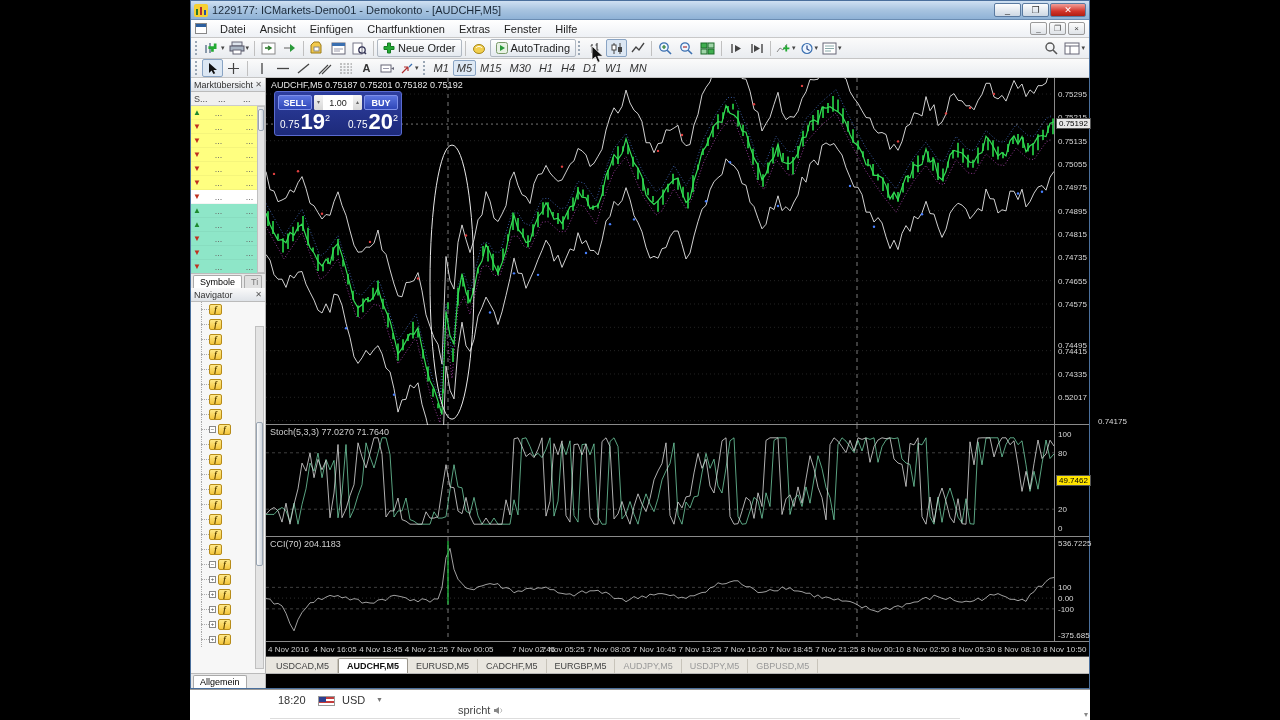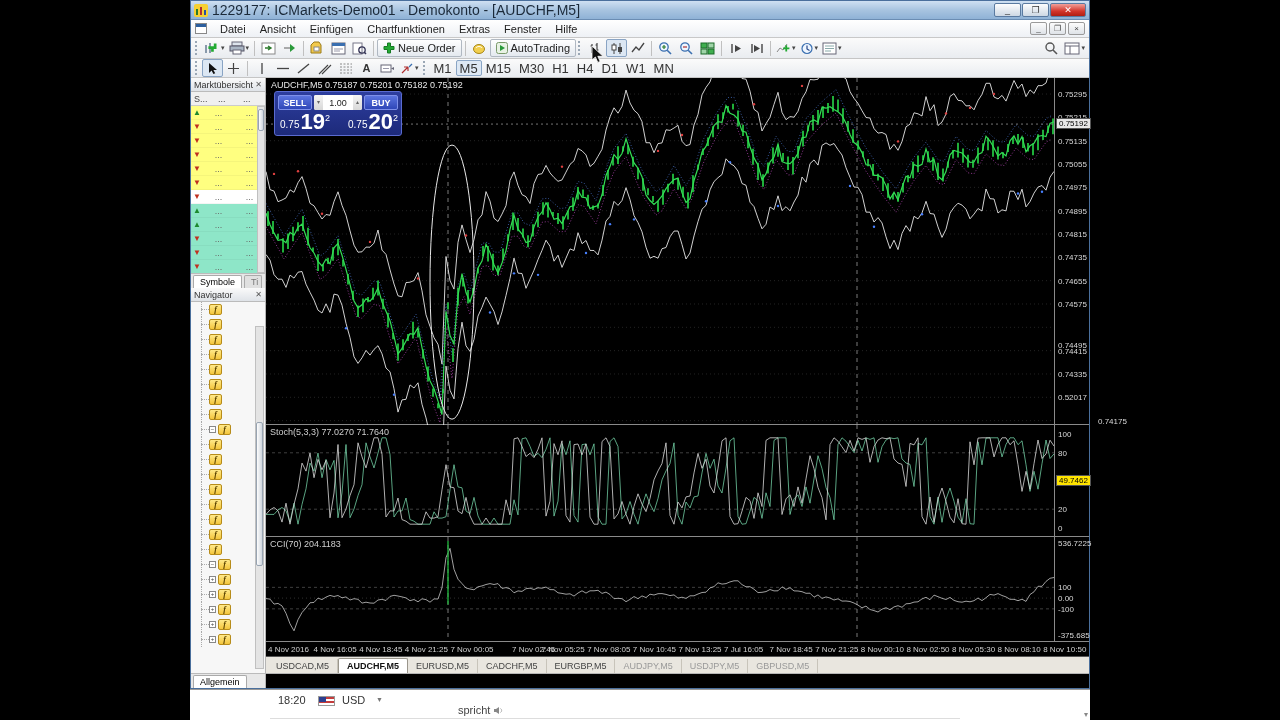--- a/index.html
+++ b/index.html
@@ -7,21 +7,21 @@
     font-family:"Liberation Sans", sans-serif; }
   #desktop { position:relative; width:1280px; height:720px; background:#000; }
 
   
   #mt4 { position:absolute; left:190px; top:0; width:900px; height:689px;
     background:#ece9e2; border:1px solid #4a6f9c; display:flex; flex-direction:column; }
 
   .titlebar { height:19px; background:linear-gradient(#cfe0f2,#a8c4e0 50%,#8fb2d6);
     display:flex; align-items:center; padding:0 3px; border-bottom:1px solid #6b8db3; }
   .appicon { width:14px; height:13px; margin-right:4px; }
-  .title { font-size:14px; color:#1b2a3a; flex:1; white-space:nowrap; overflow:hidden; }
+  .title { font-size:11px; color:#1b2a3a; flex:1; white-space:nowrap; overflow:hidden; }
   .winbtns { display:flex; gap:1px; }
   .wbtn { width:27px; height:14px; border:1px solid #5a7aa0; border-radius:2px;
     background:linear-gradient(#fdfdfd,#cdd8e4); font-size:9px; line-height:12px;
     text-align:center; color:#333; }
   .wbtn.close { width:36px; background:linear-gradient(#f2a099,#d2352b 60%,#b01e12); color:#fff; }
 
   .menubar { height:18px; background:linear-gradient(#ffffff,#eef1f5); display:flex;
     align-items:center; padding:0 4px; border-bottom:1px solid #c8c8c8; font-size:11px; }
   .mdiicon { width:12px; height:11px; margin-right:6px; background:#fff; border:1px solid #888;
     position:relative; }
@@ -37,22 +37,22 @@
   .grip { width:5px; height:14px; margin:0 2px; border-left:2px dotted #9aa7b5; }
   .tbtn { height:18px; min-width:21px; display:flex; align-items:center; justify-content:center;
     padding:0 1px; border:1px solid transparent; border-radius:2px; }
   .tbtn.pressed { border-color:#89a4c4; background:#dce7f3; }
   .tbtn svg { display:block; }
   .caret { font-size:7px; color:#444; margin-left:1px; }
   .sep { width:1px; height:15px; background:#c0c0c0; margin:0 3px; }
   .txtbtn { display:flex; align-items:center; gap:3px; height:18px; padding:0 5px;
     border:1px solid #b0b8c2; border-radius:2px; background:linear-gradient(#ffffff,#e4e9ef);
     font-size:11px; color:#222; }
-  .tfbtn { height:16px; min-width:21px; padding:0 3px; font-size:13px; color:#333;
-    display:flex; align-items:center; justify-content:center; border:1px solid transparent; }
+  .tfbtn { height:16px; min-width:21px; padding:0 3px; font-size:11px; color:#333;
+    display:flex; align-items:center; justify-content:center; border:1px solid transparent;font-style:italic; }
   .tfbtn.active { border:1px solid #8aa5c5; background:#dde8f4; border-radius:2px; }
   .tright { margin-left:auto; display:flex; align-items:center; }
 
   .main { flex:1; display:flex; min-height:0; }
 
   
   .leftcol { width:75px; display:flex; flex-direction:column; border-right:1px solid #b5b5b5; }
   .panel { background:#f4f4f4; display:flex; flex-direction:column; position:relative; }
   .panel.mw { height:210px; } .panel.nav { flex:1; }
   .phead { height:14px; background:linear-gradient(#fafafa,#dfe3e8); border-bottom:1px solid #bbb;
@@ -941,21 +941,21 @@
             <span class="tlabel" style="left: 2px;">4 Nov 2016</span>
             <span class="tlabel" style="left: 47.6px;">4 Nov 16:05</span>
             <span class="tlabel" style="left: 93.2px;">4 Nov 18:45</span>
             <span class="tlabel" style="left: 138.8px;">4 Nov 21:25</span>
             <span class="tlabel" style="left: 184.4px;">7 Nov 00:05</span>
             <span class="tlabel" style="left: 246px;">7 Nov 02:45</span>
             <span class="tlabel" style="left: 275.6px;">7 Nov 05:25</span>
             <span class="tlabel" style="left: 321.2px;">7 Nov 08:05</span>
             <span class="tlabel" style="left: 366.8px;">7 Nov 10:45</span>
             <span class="tlabel" style="left: 412.4px;">7 Nov 13:25</span>
-            <span class="tlabel" style="left: 458px;">7 Jul 16:05</span>
+            <span class="tlabel" style="left: 458px;">7 Nov 16:20</span>
             <span class="tlabel" style="left: 503.6px;">7 Nov 18:45</span>
             <span class="tlabel" style="left: 549.2px;">7 Nov 21:25</span>
             <span class="tlabel" style="left: 594.8px;">8 Nov 00:10</span>
             <span class="tlabel" style="left: 640.4px;">8 Nov 02:50</span>
             <span class="tlabel" style="left: 686px;">8 Nov 05:30</span>
             <span class="tlabel" style="left: 731.6px;">8 Nov 08:10</span>
             <span class="tlabel" style="left: 777.2px;">8 Nov 10:50</span>
           </div>
 
         <div class="chart-tabs" id="chart-tabs">

